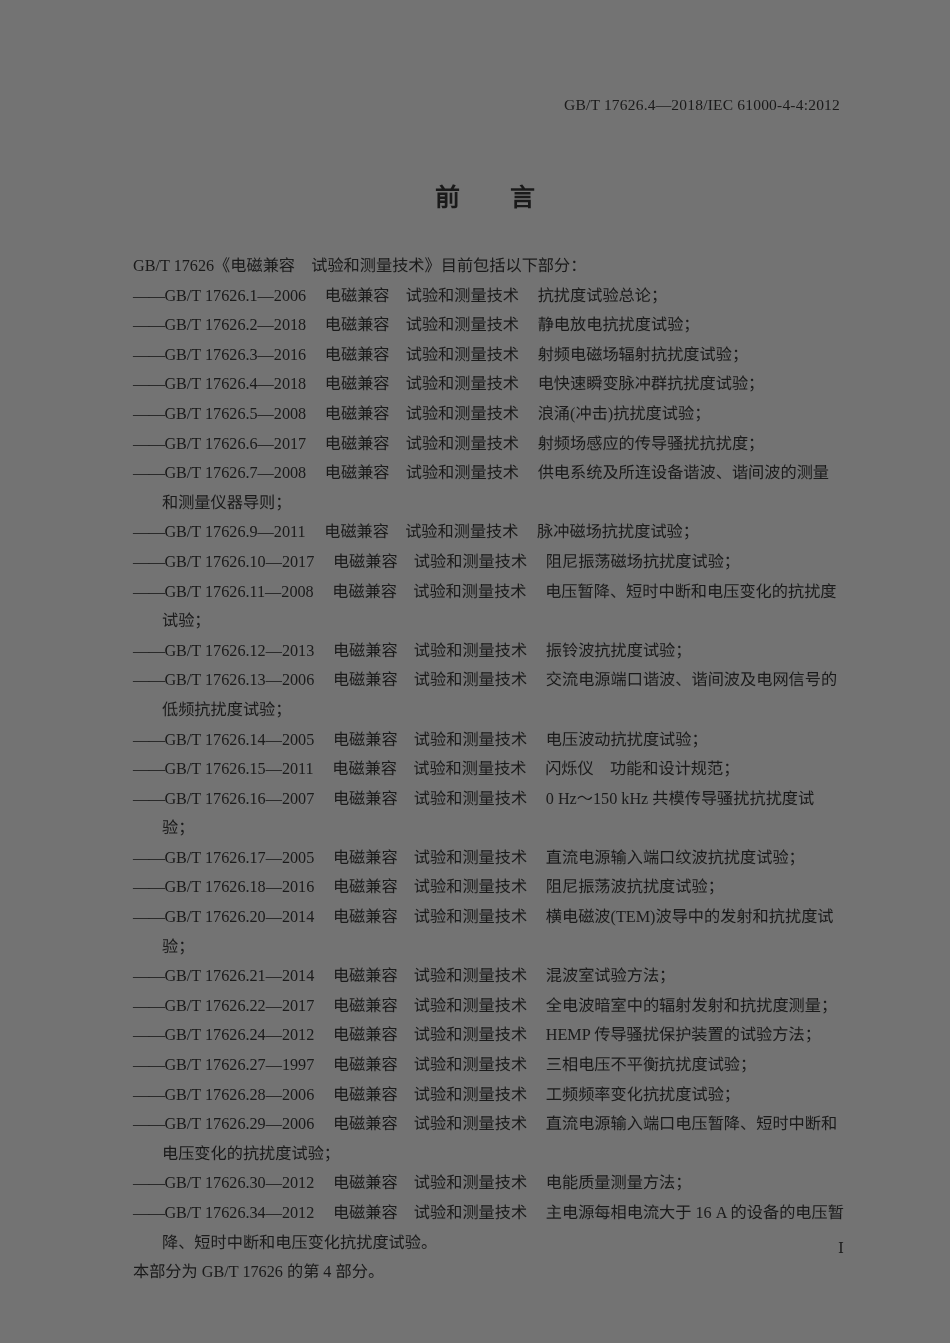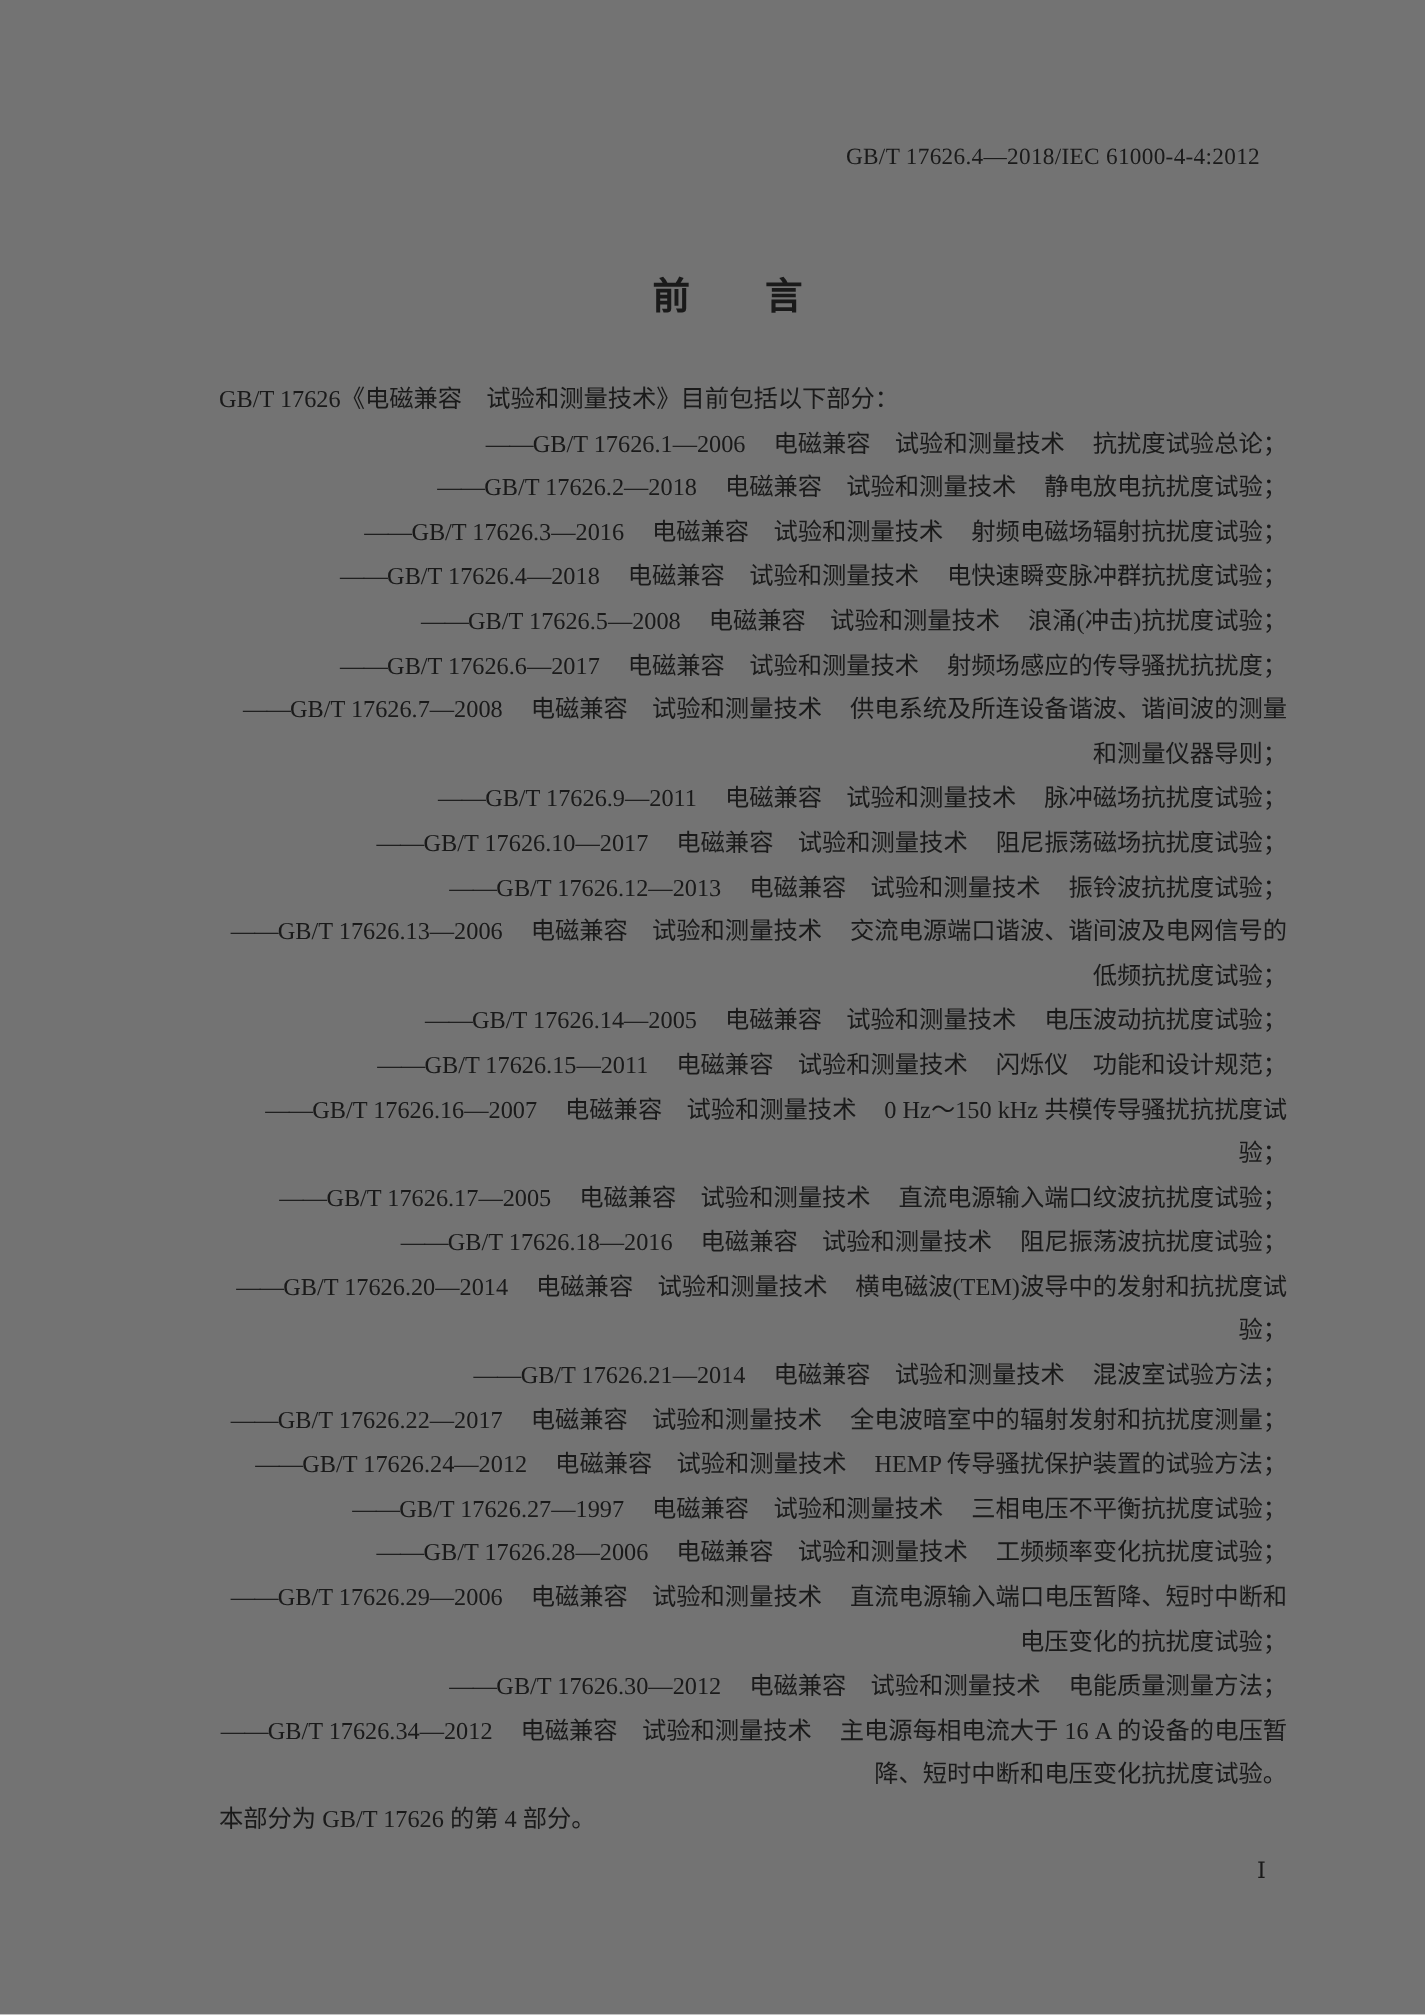--- a/index.html
+++ b/index.html
@@ -46,33 +46,32 @@
     letter-spacing: 0.5em;
     text-indent: 0.5em;
     font-family: Liberation Sans, sans-serif;
     margin-left: 20px;
   }
 
   
   .body-block {
     position: absolute;
     top: 252px;
-    left: 146px;
+    left: 133px;
     width: 712px;
     font-size: 16.2px;
     line-height: 29.6px;
   }
 
   .para {
     margin: 0;
     white-space: nowrap;
   }
   .para.wrapping {
     white-space: normal;
-    text-align: right;
   }
 
   
   .para.flush {
     text-indent: 0;
     padding-left: 0;
   }
 
   
   .para.item {
@@ -112,20 +111,21 @@
     <div id="parts-list">
         <p class="para item wrapping"><span class="lead">——</span><span class="num">GB/T 17626.1—2006</span><span class="gap-md"></span><span>电磁兼容　试验和测量技术</span><span class="gap-md"></span><span>抗扰度试验总论；</span></p>
         <p class="para item wrapping"><span class="lead">——</span><span class="num">GB/T 17626.2—2018</span><span class="gap-md"></span><span>电磁兼容　试验和测量技术</span><span class="gap-md"></span><span>静电放电抗扰度试验；</span></p>
         <p class="para item wrapping"><span class="lead">——</span><span class="num">GB/T 17626.3—2016</span><span class="gap-md"></span><span>电磁兼容　试验和测量技术</span><span class="gap-md"></span><span>射频电磁场辐射抗扰度试验；</span></p>
         <p class="para item wrapping"><span class="lead">——</span><span class="num">GB/T 17626.4—2018</span><span class="gap-md"></span><span>电磁兼容　试验和测量技术</span><span class="gap-md"></span><span>电快速瞬变脉冲群抗扰度试验；</span></p>
         <p class="para item wrapping"><span class="lead">——</span><span class="num">GB/T 17626.5—2008</span><span class="gap-md"></span><span>电磁兼容　试验和测量技术</span><span class="gap-md"></span><span>浪涌(冲击)抗扰度试验；</span></p>
         <p class="para item wrapping"><span class="lead">——</span><span class="num">GB/T 17626.6—2017</span><span class="gap-md"></span><span>电磁兼容　试验和测量技术</span><span class="gap-md"></span><span>射频场感应的传导骚扰抗扰度；</span></p>
         <p class="para item wrapping"><span class="lead">——</span><span class="num">GB/T 17626.7—2008</span><span class="gap-md"></span><span>电磁兼容　试验和测量技术</span><span class="gap-md"></span><span>供电系统及所连设备谐波、谐间波的测量和测量仪器导则；</span></p>
         <p class="para item wrapping"><span class="lead">——</span><span class="num">GB/T 17626.9—2011</span><span class="gap-md"></span><span>电磁兼容　试验和测量技术</span><span class="gap-md"></span><span>脉冲磁场抗扰度试验；</span></p>
         <p class="para item wrapping"><span class="lead">——</span><span class="num">GB/T 17626.10—2017</span><span class="gap-md"></span><span>电磁兼容　试验和测量技术</span><span class="gap-md"></span><span>阻尼振荡磁场抗扰度试验；</span></p>
+        <p class="para item wrapping"><span class="lead">——</span><span class="num">GB/T 17626.11—2008</span><span class="gap-md"></span><span>电磁兼容　试验和测量技术</span><span class="gap-md"></span><span>电压暂降、短时中断和电压变化的抗扰度试验；</span></p>
         <p class="para item wrapping"><span class="lead">——</span><span class="num">GB/T 17626.12—2013</span><span class="gap-md"></span><span>电磁兼容　试验和测量技术</span><span class="gap-md"></span><span>振铃波抗扰度试验；</span></p>
         <p class="para item wrapping"><span class="lead">——</span><span class="num">GB/T 17626.13—2006</span><span class="gap-md"></span><span>电磁兼容　试验和测量技术</span><span class="gap-md"></span><span>交流电源端口谐波、谐间波及电网信号的低频抗扰度试验；</span></p>
         <p class="para item wrapping"><span class="lead">——</span><span class="num">GB/T 17626.14—2005</span><span class="gap-md"></span><span>电磁兼容　试验和测量技术</span><span class="gap-md"></span><span>电压波动抗扰度试验；</span></p>
         <p class="para item wrapping"><span class="lead">——</span><span class="num">GB/T 17626.15—2011</span><span class="gap-md"></span><span>电磁兼容　试验和测量技术</span><span class="gap-md"></span><span>闪烁仪　功能和设计规范；</span></p>
         <p class="para item wrapping"><span class="lead">——</span><span class="num">GB/T 17626.16—2007</span><span class="gap-md"></span><span>电磁兼容　试验和测量技术</span><span class="gap-md"></span><span>0 Hz～150 kHz 共模传导骚扰抗扰度试验；</span></p>
         <p class="para item wrapping"><span class="lead">——</span><span class="num">GB/T 17626.17—2005</span><span class="gap-md"></span><span>电磁兼容　试验和测量技术</span><span class="gap-md"></span><span>直流电源输入端口纹波抗扰度试验；</span></p>
         <p class="para item wrapping"><span class="lead">——</span><span class="num">GB/T 17626.18—2016</span><span class="gap-md"></span><span>电磁兼容　试验和测量技术</span><span class="gap-md"></span><span>阻尼振荡波抗扰度试验；</span></p>
         <p class="para item wrapping"><span class="lead">——</span><span class="num">GB/T 17626.20—2014</span><span class="gap-md"></span><span>电磁兼容　试验和测量技术</span><span class="gap-md"></span><span>横电磁波(TEM)波导中的发射和抗扰度试验；</span></p>
         <p class="para item wrapping"><span class="lead">——</span><span class="num">GB/T 17626.21—2014</span><span class="gap-md"></span><span>电磁兼容　试验和测量技术</span><span class="gap-md"></span><span>混波室试验方法；</span></p>
         <p class="para item wrapping"><span class="lead">——</span><span class="num">GB/T 17626.22—2017</span><span class="gap-md"></span><span>电磁兼容　试验和测量技术</span><span class="gap-md"></span><span>全电波暗室中的辐射发射和抗扰度测量；</span></p>

